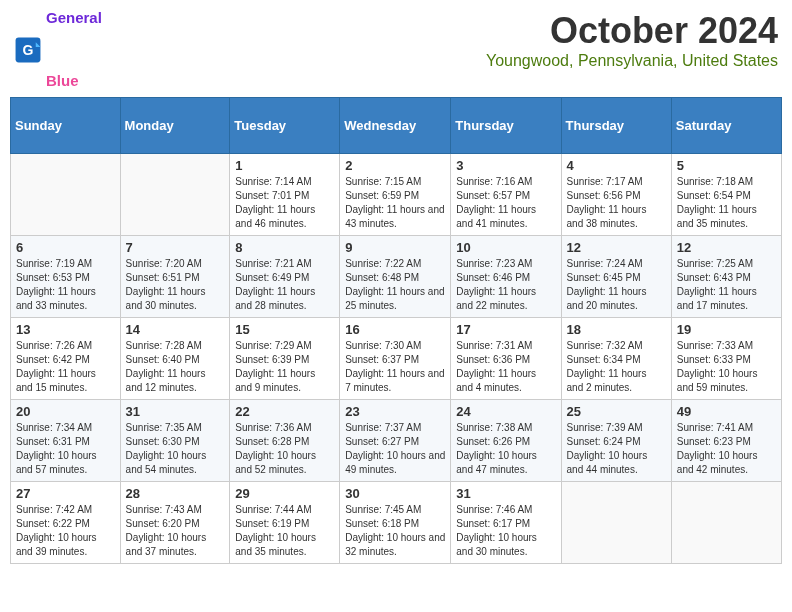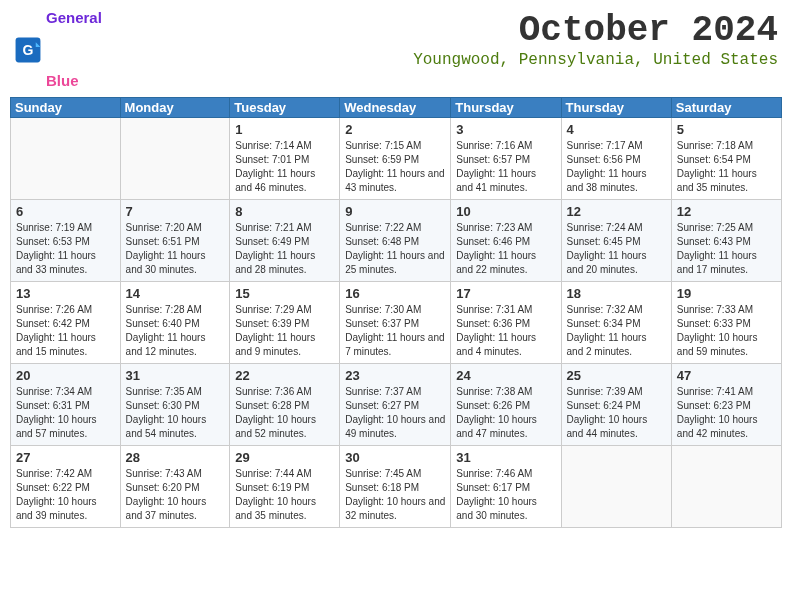--- a/index.html
+++ b/index.html
@@ -21,42 +21,41 @@
       display: flex;
       align-items: center;
       gap: 4px;
     }
     .logo-icon {
       width: 28px;
       height: 28px;
     }
     .title-section {
       text-align: right;
-      font-family: Liberation Mono, monospace;
     }
     .month-title {
       font-size: 36px;
       font-weight: bold;
       color: #333;
     }
     .location-title {
       font-size: 16px;
       color: #4d7c0f;
     }
     .calendar {
       width: 100%;
       border-collapse: collapse;
       border: 1px solid #ccc;
     }
     .calendar th {
       background-color: #3a7fc1;
       color: #fff;
       font-size: 13px;
       font-weight: bold;
-      padding: 2px 4px;
+      padding: 20px 4px;
       text-align: left;
       border: 1px solid #2a6aa0;
     }
     .calendar td {
       border: 1px solid #ccc;
       vertical-align: top;
       padding: 4px 5px;
       width: 113px;
       min-height: 80px;
       background: #fff;
@@ -218,21 +217,21 @@
         </td>
         <td>
           <span class="day-number">24</span>
           <div class="day-info">Sunrise: 7:38 AM<br>Sunset: 6:26 PM<br>Daylight: 10 hours and 47 minutes.</div>
         </td>
         <td>
           <span class="day-number">25</span>
           <div class="day-info">Sunrise: 7:39 AM<br>Sunset: 6:24 PM<br>Daylight: 10 hours and 44 minutes.</div>
         </td>
         <td>
-          <span class="day-number">47</span>
+          <span class="day-number">49</span>
           <div class="day-info">Sunrise: 7:41 AM<br>Sunset: 6:23 PM<br>Daylight: 10 hours and 42 minutes.</div>
         </td>
       </tr>
       <tr>
         <td>
           <span class="day-number">27</span>
           <div class="day-info">Sunrise: 7:42 AM<br>Sunset: 6:22 PM<br>Daylight: 10 hours and 39 minutes.</div>
         </td>
         <td>
           <span class="day-number">28</span>

